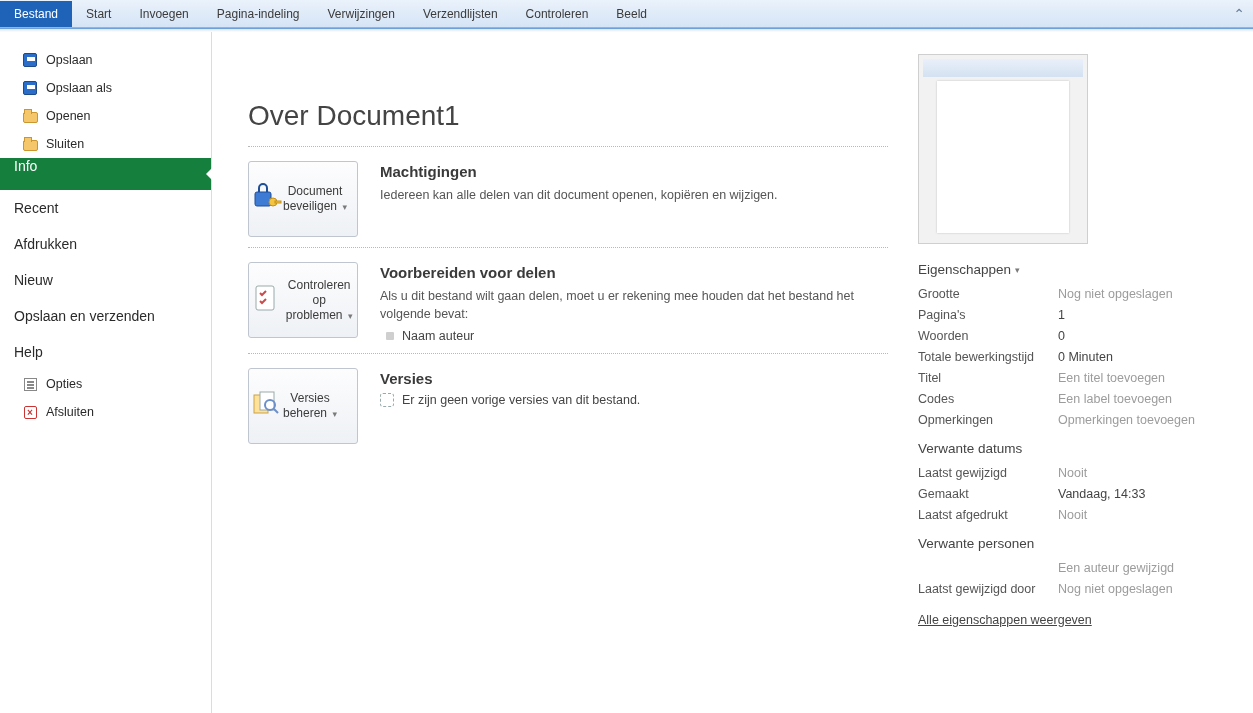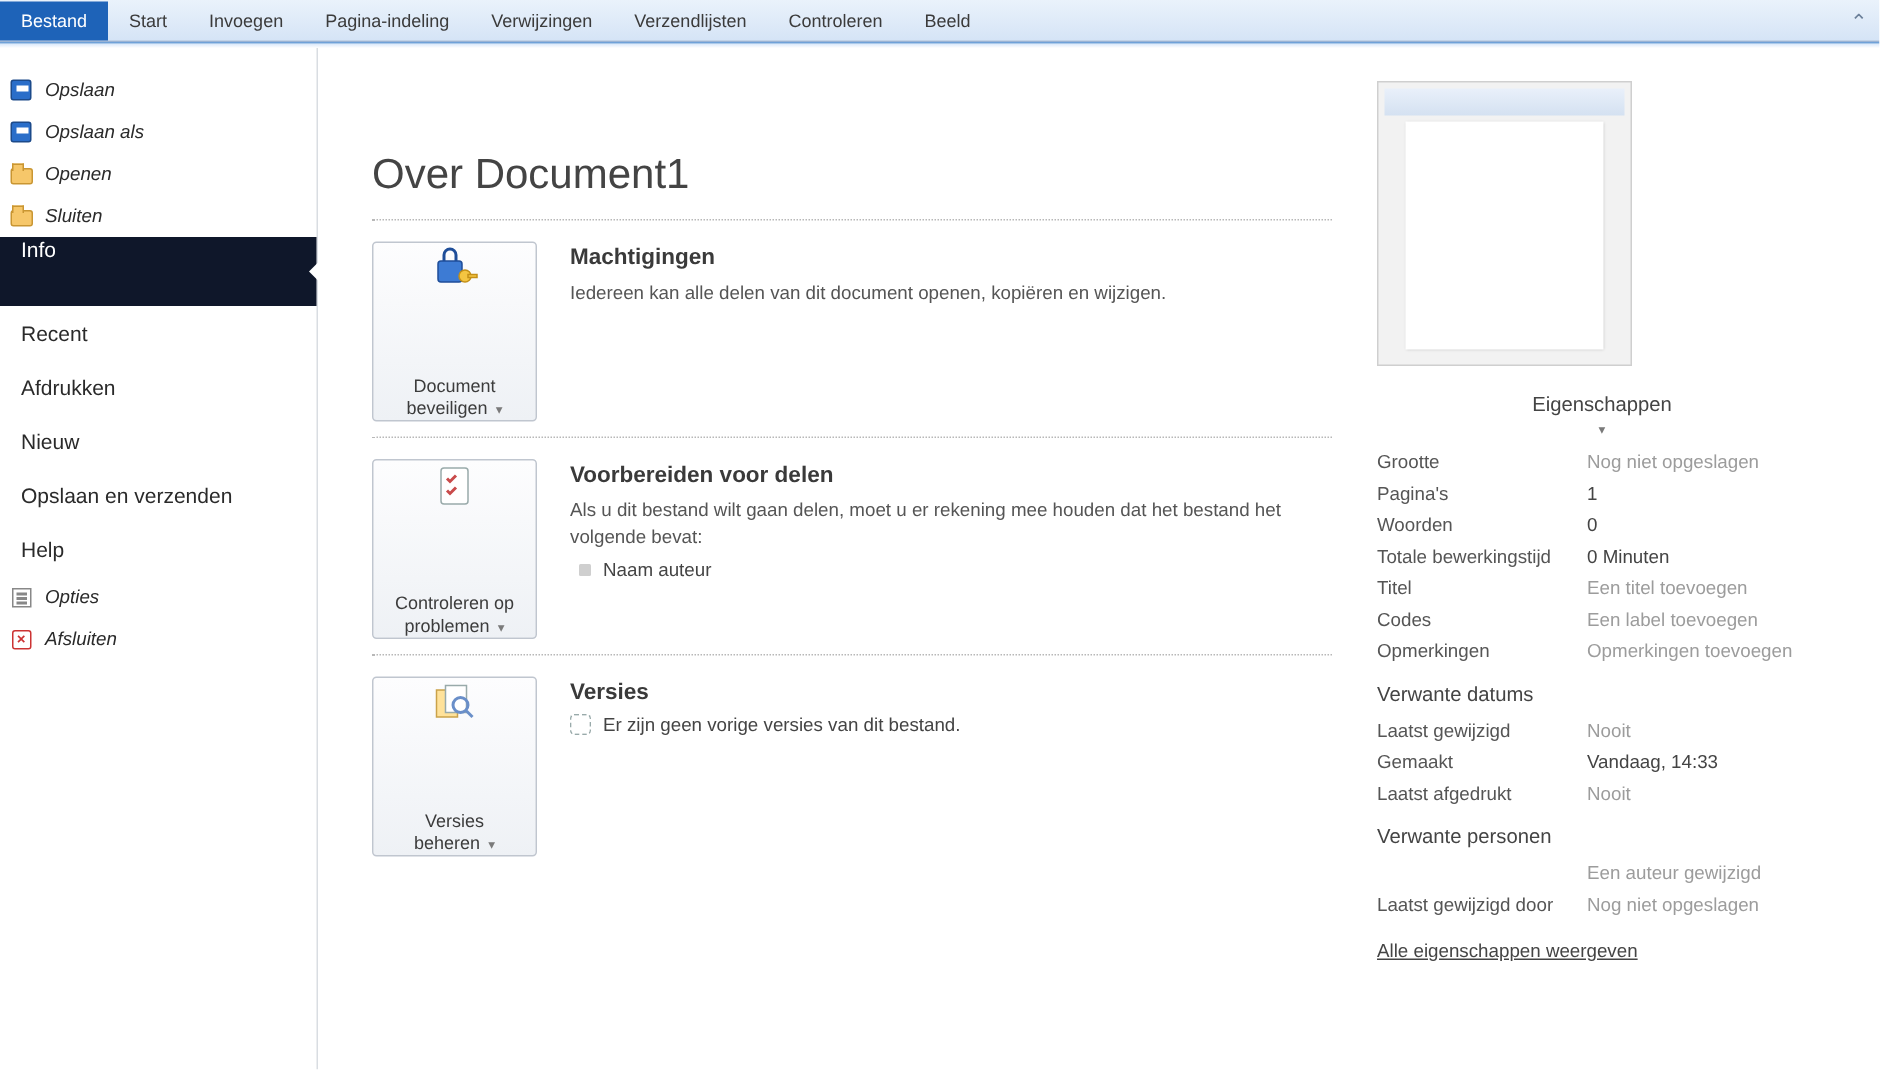--- a/index.html
+++ b/index.html
@@ -8,49 +8,49 @@
 
 .ribbon { display: flex; align-items: center; height: 28px; background: linear-gradient(#eaf2fb,#d5e4f6); border-bottom: 1px solid #9ab3d4; position: relative; }
 .ribbon .tab { padding: 6px 14px; font-size: 12px; color: #3b3b3b; cursor: pointer; }
 .ribbon .tab.active { background: #1e63b8; color: #fff; }
 .ribbon .collapse { position: absolute; right: 8px; top: 6px; color: #6b7f99; font-size: 14px; cursor: pointer; }
 .ribbon-border { height:4px; background: linear-gradient(#d7e6f9,#fff); border-top:1px solid #6fa1d8; }
 
 
 .backstage { display: flex; height: calc(713px - 32px); }
 .side { width: 212px; background: #fff; border-right: 1px solid #d9dde2; padding-top: 14px; }
-.side-item { display: flex; align-items: center; gap: 8px; padding: 6px 6px; font-size: 12.5px; color: #2a2a2a; cursor: pointer; height: 28px; font-style: italic; }
+.side-item { display: flex; align-items: center; gap: 8px; padding: 6px 22px; font-size: 12.5px; color: #2a2a2a; cursor: pointer; height: 28px; }
 .side-item .icn { width: 16px; height: 16px; display: inline-flex; align-items:center; justify-content:center; }
-.side-active { background: #0f172a; color: #fff; height: 46px; font-size: 14px; padding-left: 14px; position: relative; }
+.side-active { background: #15803d; color: #fff; height: 32px; font-size: 14px; padding-left: 14px; position: relative; }
 .side-active::after { content:""; position:absolute; right:-1px; top:50%; transform:translateY(-50%); width:0;height:0;border-top:6px solid transparent;border-bottom:6px solid transparent;border-right:6px solid #fff; }
 .side-plain { padding: 10px 14px; font-size: 14px; color: #2a2a2a; cursor: pointer; }
 
 .main { flex: 1; padding: 22px 30px 20px 36px; overflow: auto; display:flex; gap: 30px; }
 .left { flex: 1; max-width: 640px; margin-top: 46px; }
 .right { width: 300px; }
 
 h1.title { font-size: 28px; font-weight: 300; color: #444; margin-bottom: 14px; }
 .dotted { border-top: 1px dotted #b8b8b8; margin: 10px 0 14px; }
 
 .section { display: flex; gap: 22px; margin-bottom: 8px; }
-.bigbtn { width:110px; height:120px; border:1px solid #c0c6cf; border-radius:3px; background:linear-gradient(#fdfdfe,#eef1f5); display:flex; flex-direction:column; align-items:center; justify-content:space-between; font-size:12px; color:#3c3c3c; line-height:1.25; cursor:pointer; text-align:center; position:relative; }
+.bigbtn { width:110px; height:76px; border:1px solid #c0c6cf; border-radius:3px; background:linear-gradient(#fdfdfe,#eef1f5); display:flex; flex-direction:row; align-items:center; justify-content:flex-start; font-size:12px; color:#3c3c3c; line-height:1.25; cursor:pointer; text-align:center; position:relative; }
 .bigbtn .bicn { width:34px; height:34px; margin-bottom:4px; display:flex; align-items:center; justify-content:center; }
 .bigbtn .arrow { font-size:9px; color:#7a7a7a; margin-left:3px; }
 
 .sec-body { flex:1; padding-top:2px; }
 .sec-body h3 { font-size:15px; font-weight:600; color:#3a3a3a; margin-bottom:6px; }
 .sec-body p { font-size:12.5px; color:#555; line-height:1.45; }
 .bullet { display:flex; align-items:center; gap:8px; margin-top:6px; padding-left:6px; font-size:12.5px; color:#444; }
 .bullet .sq { width:8px;height:8px;background:#cfcfcf;border-radius:1px; }
 
 
 .thumb { width:170px; height:190px; border:1px solid #cfcfcf; margin-bottom:18px; background:#f2f2f2; position:relative; }
 .thumb-inner { position:absolute; top:26px; left:18px; right:18px; bottom:10px; background:#fff; box-shadow:0 0 2px rgba(0,0,0,.2); }
 .thumb-top { position:absolute; top:4px; left:4px; right:4px; height:18px; background:linear-gradient(#e9f0fa,#d4e1f1); }
-.prop-head { font-size:13.5px; color:#444; margin-bottom:10px; display:flex; align-items:center; gap:4px; cursor:pointer;flex-direction:column; }
+.prop-head { font-size:13.5px; color:#444; margin-bottom:10px; display:flex; align-items:center; gap:4px; cursor:pointer; }
 .prop-head .arrow { font-size:9px; color:#7a7a7a; }
 .prow { display:flex; font-size:12.5px; margin-bottom:7px; }
 .prow .pl { width:140px; color:#555; }
 .prow .pv { color:#444; }
 .prow .pv.ghost { color:#9c9c9c; }
 .rhead { font-size:13.5px; color:#444; margin:14px 0 10px; }
 .linklike { font-size:12.5px; color:#444; text-decoration: underline; cursor:pointer; display:inline-block; margin-top:10px; }
 
 
 .ic-save { background:#2a6ec9; width:14px;height:14px;border:1px solid #1c4a8a;border-radius:2px; position:relative;}

